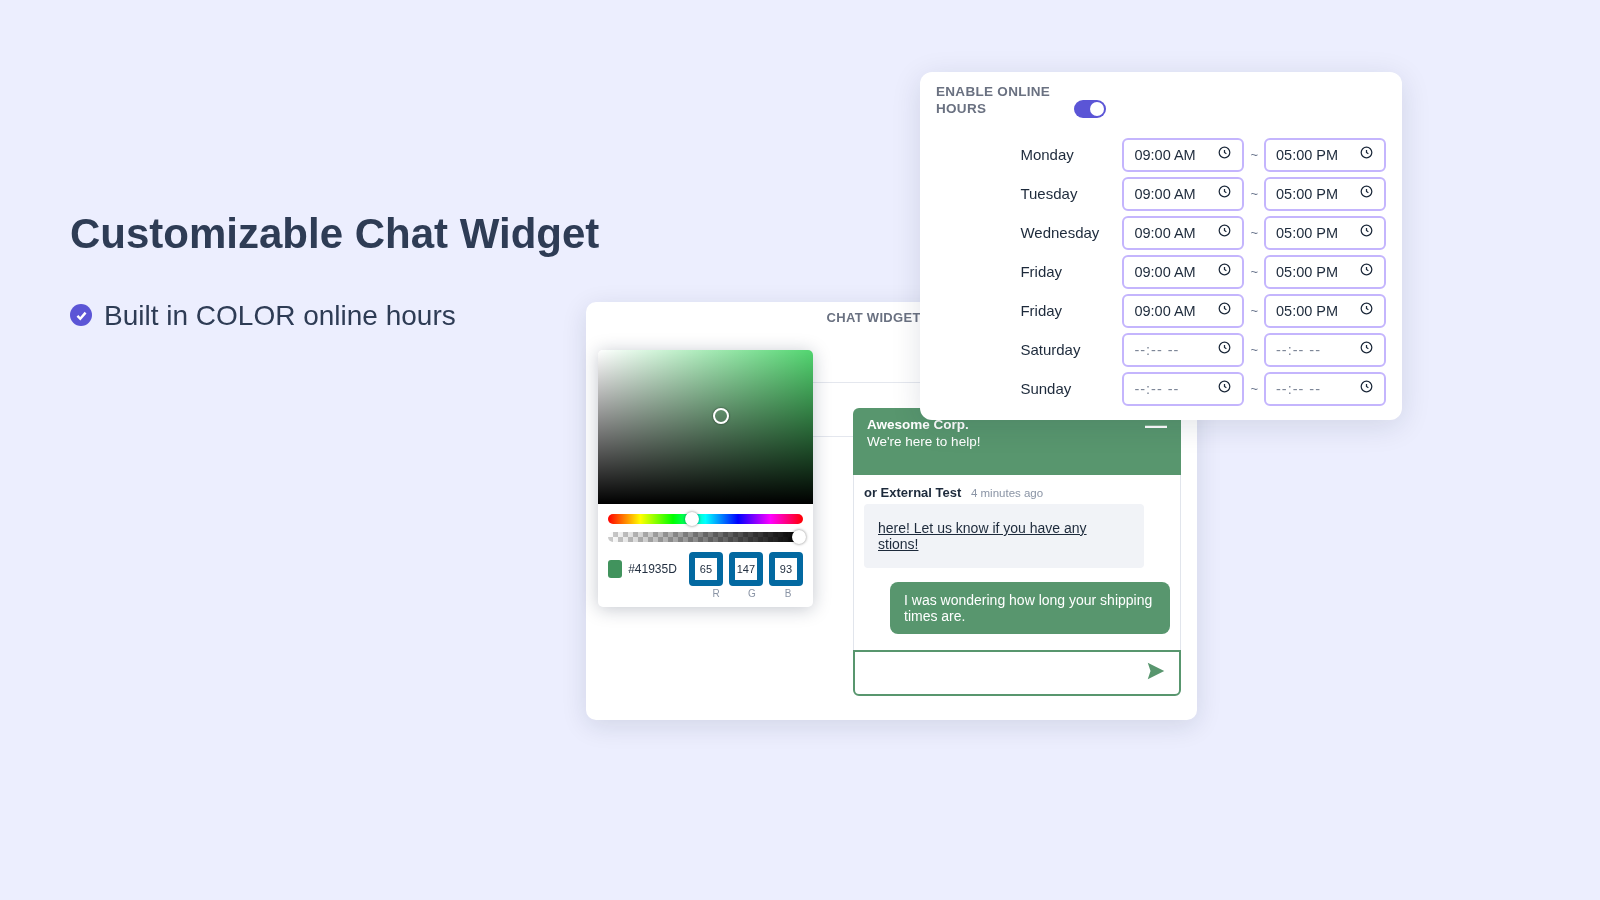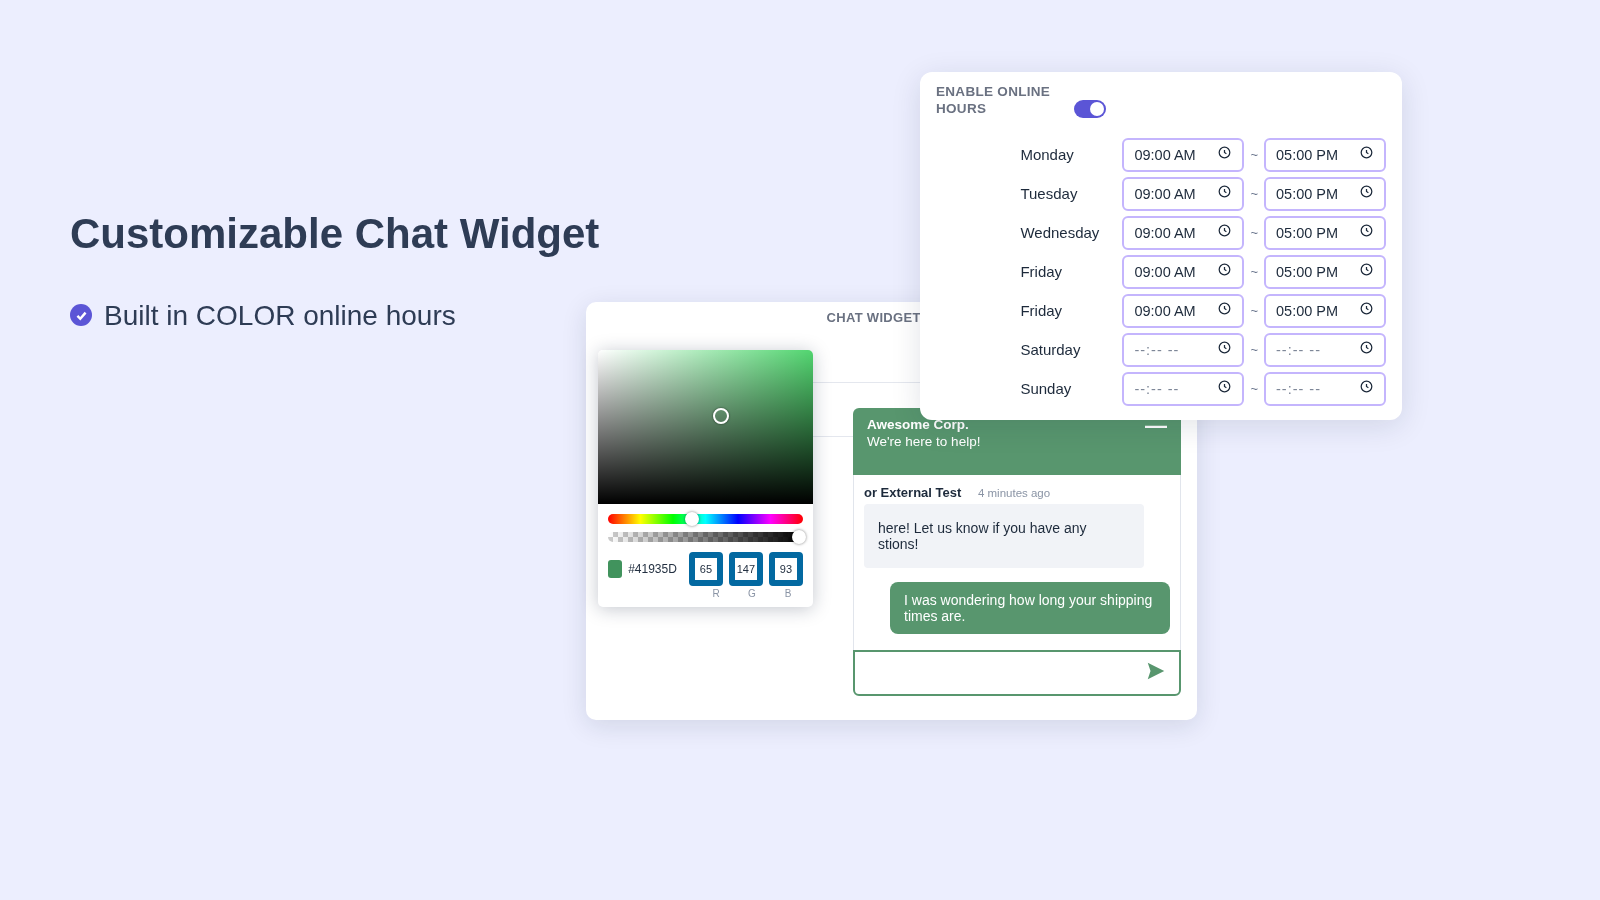--- a/index.html
+++ b/index.html
@@ -16,22 +16,22 @@
   .wc-swatch{width:26px;height:26px;border-radius:5px;background:#41935d;margin-left:14px;margin-top:2px;}
   .wc-input{margin-left:10px;height:30px;border:1px solid #d6dae1;border-radius:5px;padding:2px 12px;font-size:15px;color:#1d2a3b;width:130px;background:#fff;display:flex;align-items:center;}
   .intro-row{position:absolute;left:18px;right:18px;top:80px;border-top:1px solid #e4e7ee;border-bottom:1px solid #e4e7ee;padding:18px 0 18px 14px;font-size:15px;color:#4a5567;}
   .chat-widget{position:absolute;right:16px;bottom:24px;width:328px;}
   .chat-header{background:#58966e;color:#fff;border-radius:6px 6px 0 0;padding:9px 14px 26px 14px;position:relative;margin-top:26px;}
   .chat-header .min{position:absolute;right:14px;top:14px;font-size:22px;color:#fff;font-weight:700;line-height:.4;}
   .chat-header .company{font-weight:700;font-size:13.5px;}
   .chat-header .tagline{font-size:13.5px;margin-top:2px;}
   .chat-body{border:1px solid #e1e5ec;border-top:none;border-bottom:none;padding:10px 10px 16px 10px;min-height:138px;}
   .msg-meta{font-size:13px;color:#1d2a3b;}
-  .msg-meta .time{font-size:11.5px;color:#8a94a5;margin-left:13px;}
-  .bubble-in{background:#f1f3f7;color:#1d2a3b;padding:16px 14px;border-radius:4px;font-size:14px;margin-top:4px;max-width:252px;}
+  .msg-meta .time{font-size:11.5px;color:#8a94a5;margin-left:6px;}
+  .bubble-in{background:#f1f3f7;color:#1d2a3b;padding:16px 14px;border-radius:4px;font-size:14px;margin-top:4px;max-width:252px;text-decoration:underline;}
   .bubble-out{background:#58966e;color:#fff;padding:10px 14px;border-radius:8px;font-size:14px;max-width:252px;margin-left:auto;margin-top:14px;}
   .chat-input-bar{border:2px solid #58966e;border-radius:0 0 6px 6px;height:42px;display:flex;align-items:center;justify-content:flex-end;padding:0 12px;}
   .chat-input-bar svg{width:22px;height:22px;}
   .color-picker{position:absolute;left:598px;top:350px;width:215px;background:#fff;border-radius:5px;box-shadow:0 2px 18px rgba(20,30,60,.25);padding-bottom:8px;}
   .cp-sat{width:100%;height:154px;border-radius:5px 5px 0 0;background:linear-gradient(to top,#000,rgba(0,0,0,0)),linear-gradient(to right,#fff,rgba(255,255,255,0)),#52d570;position:relative;}
   .cp-sat .handle{position:absolute;width:12px;height:12px;border:2px solid #fff;border-radius:50%;box-shadow:0 0 2px rgba(0,0,0,.7);left:115px;top:58px;}
   .cp-hue{margin:10px 10px 0 10px;height:10px;border-radius:6px;background:linear-gradient(to right,#ff0000,#ffff00,#00ff00,#00ffff,#0000ff,#ff00ff,#ff0000);position:relative;}
   .cp-hue .hh{position:absolute;left:77px;top:-2px;width:14px;height:14px;background:#fff;border-radius:50%;box-shadow:0 0 3px rgba(0,0,0,.5);}
   .cp-alpha{margin:8px 10px 0 10px;height:10px;border-radius:6px;background-image:linear-gradient(to right,rgba(0,0,0,0),#000),repeating-conic-gradient(#ccc 0 25%,#fff 0 50%);background-size:auto,10px 10px;position:relative;}
   .cp-alpha .ha{position:absolute;right:-3px;top:-2px;width:14px;height:14px;background:#fff;border-radius:50%;box-shadow:0 0 3px rgba(0,0,0,.5);}

